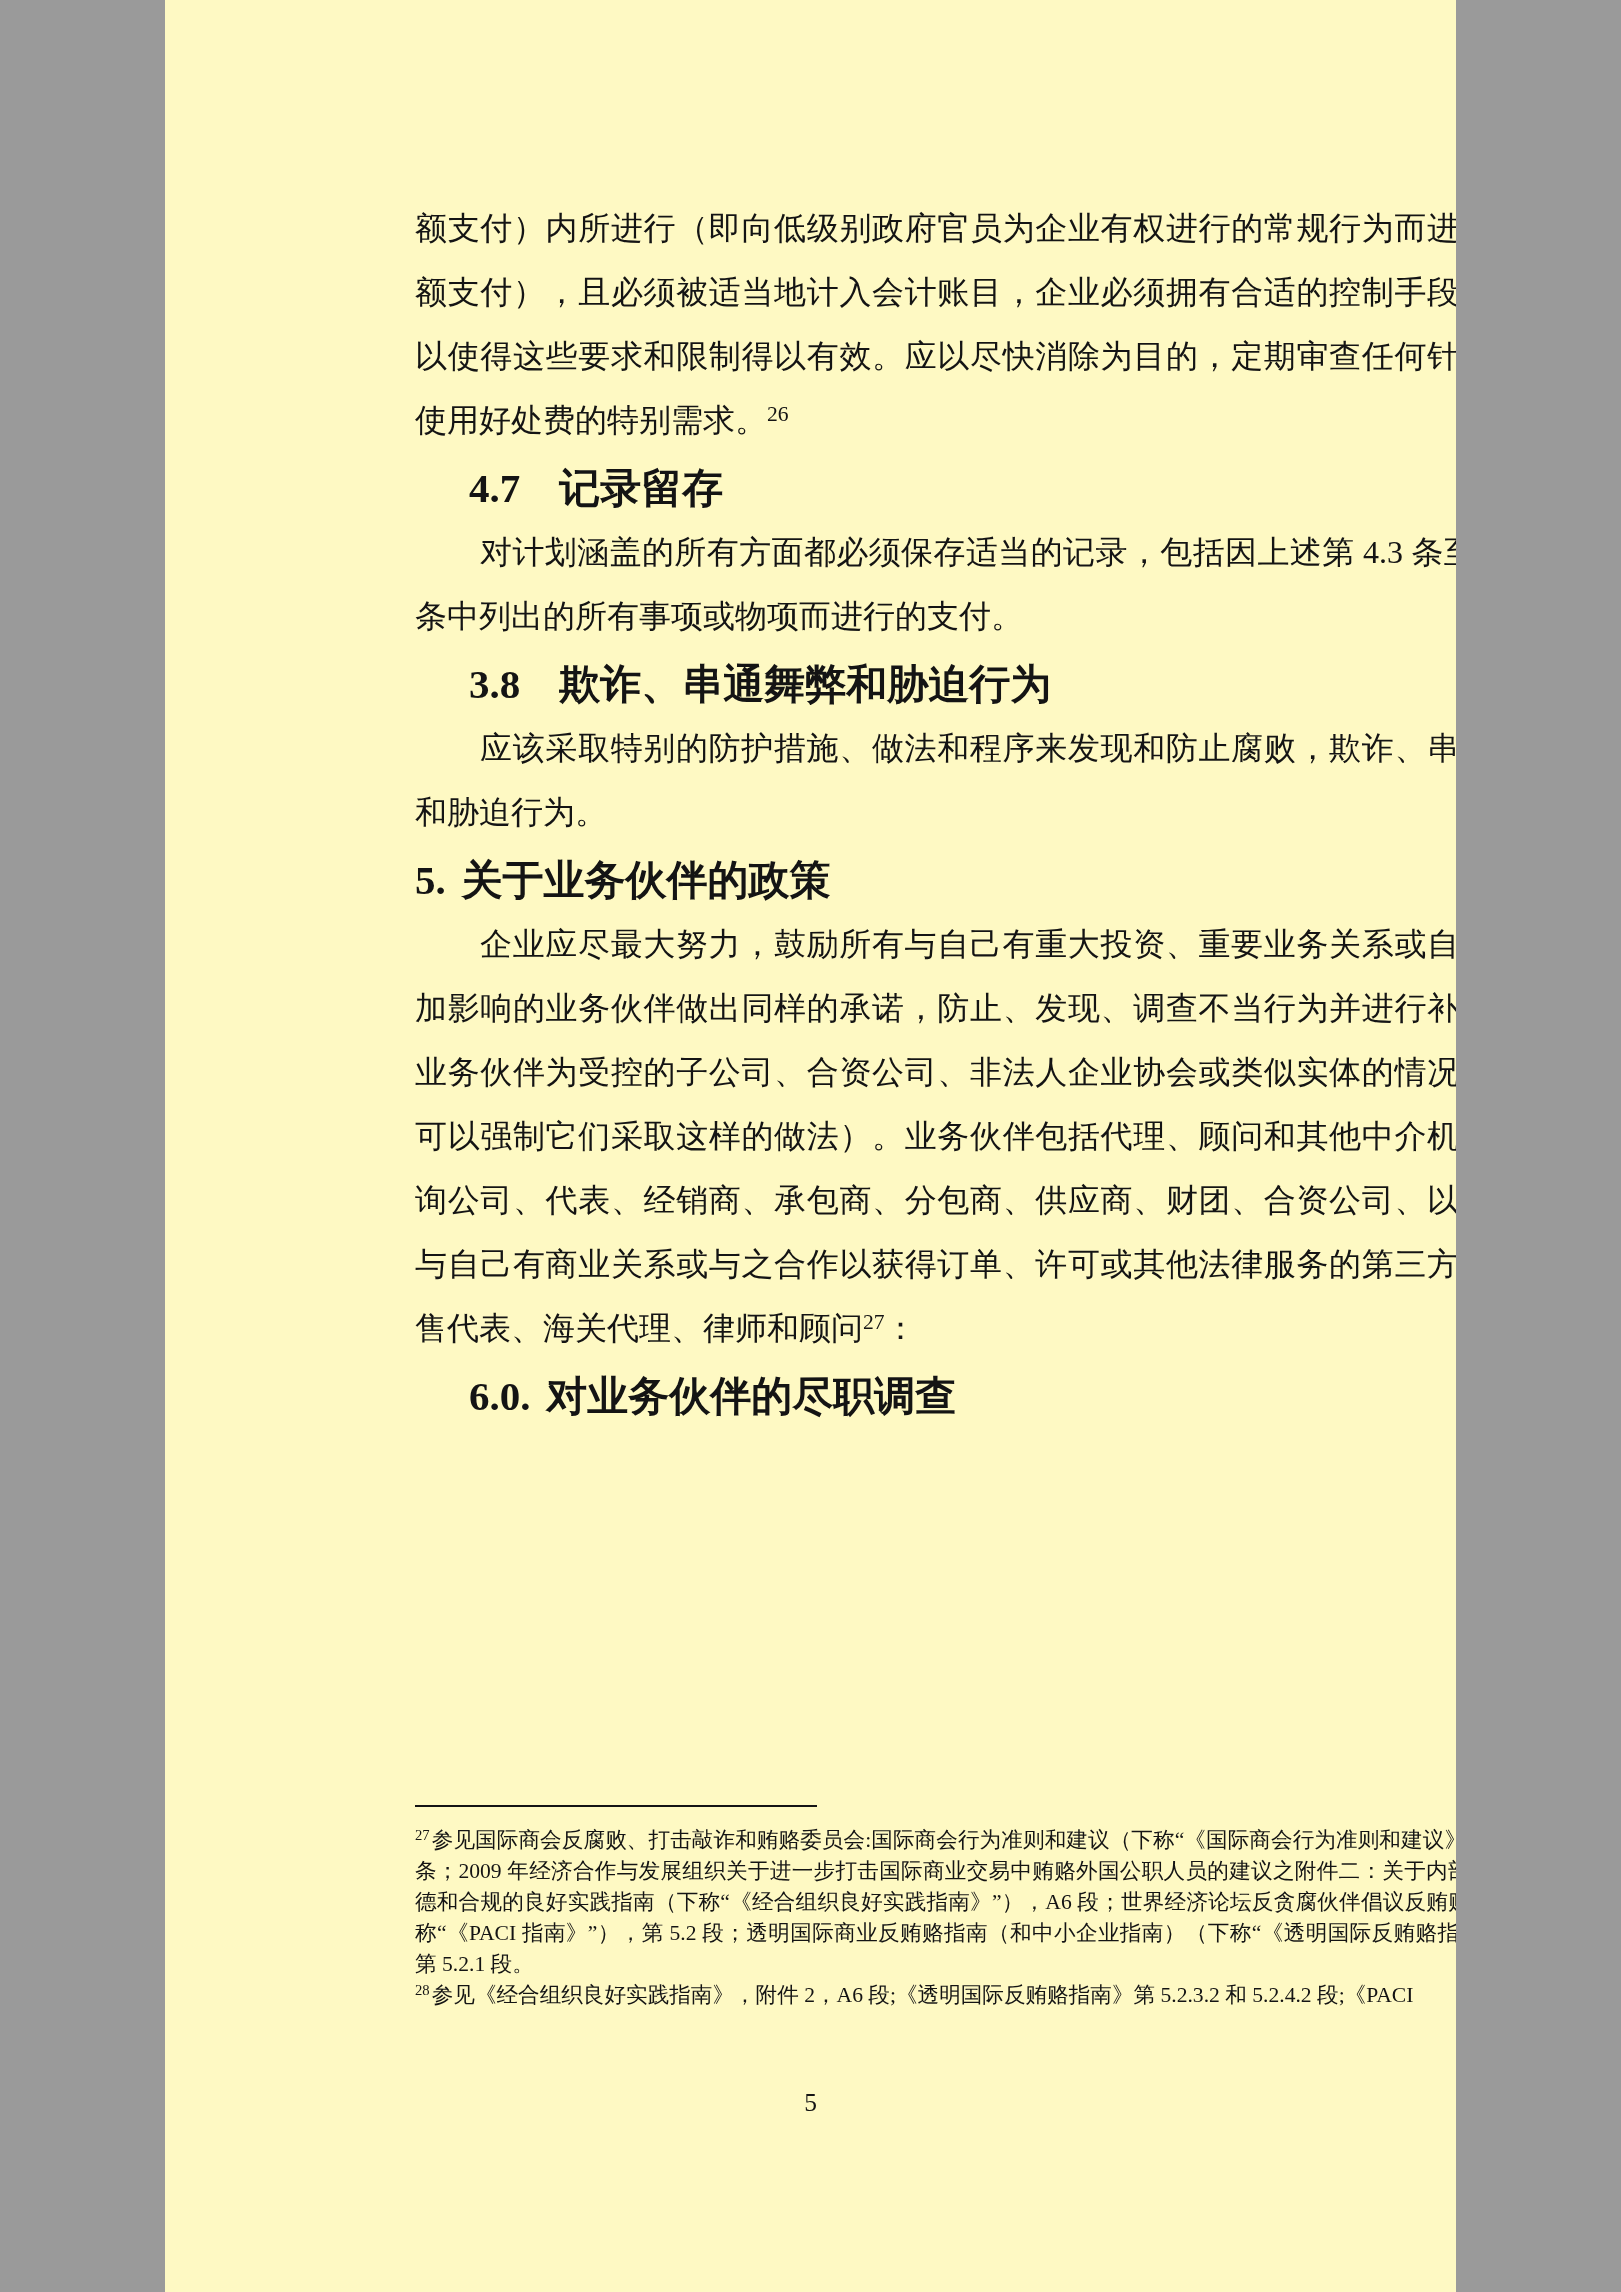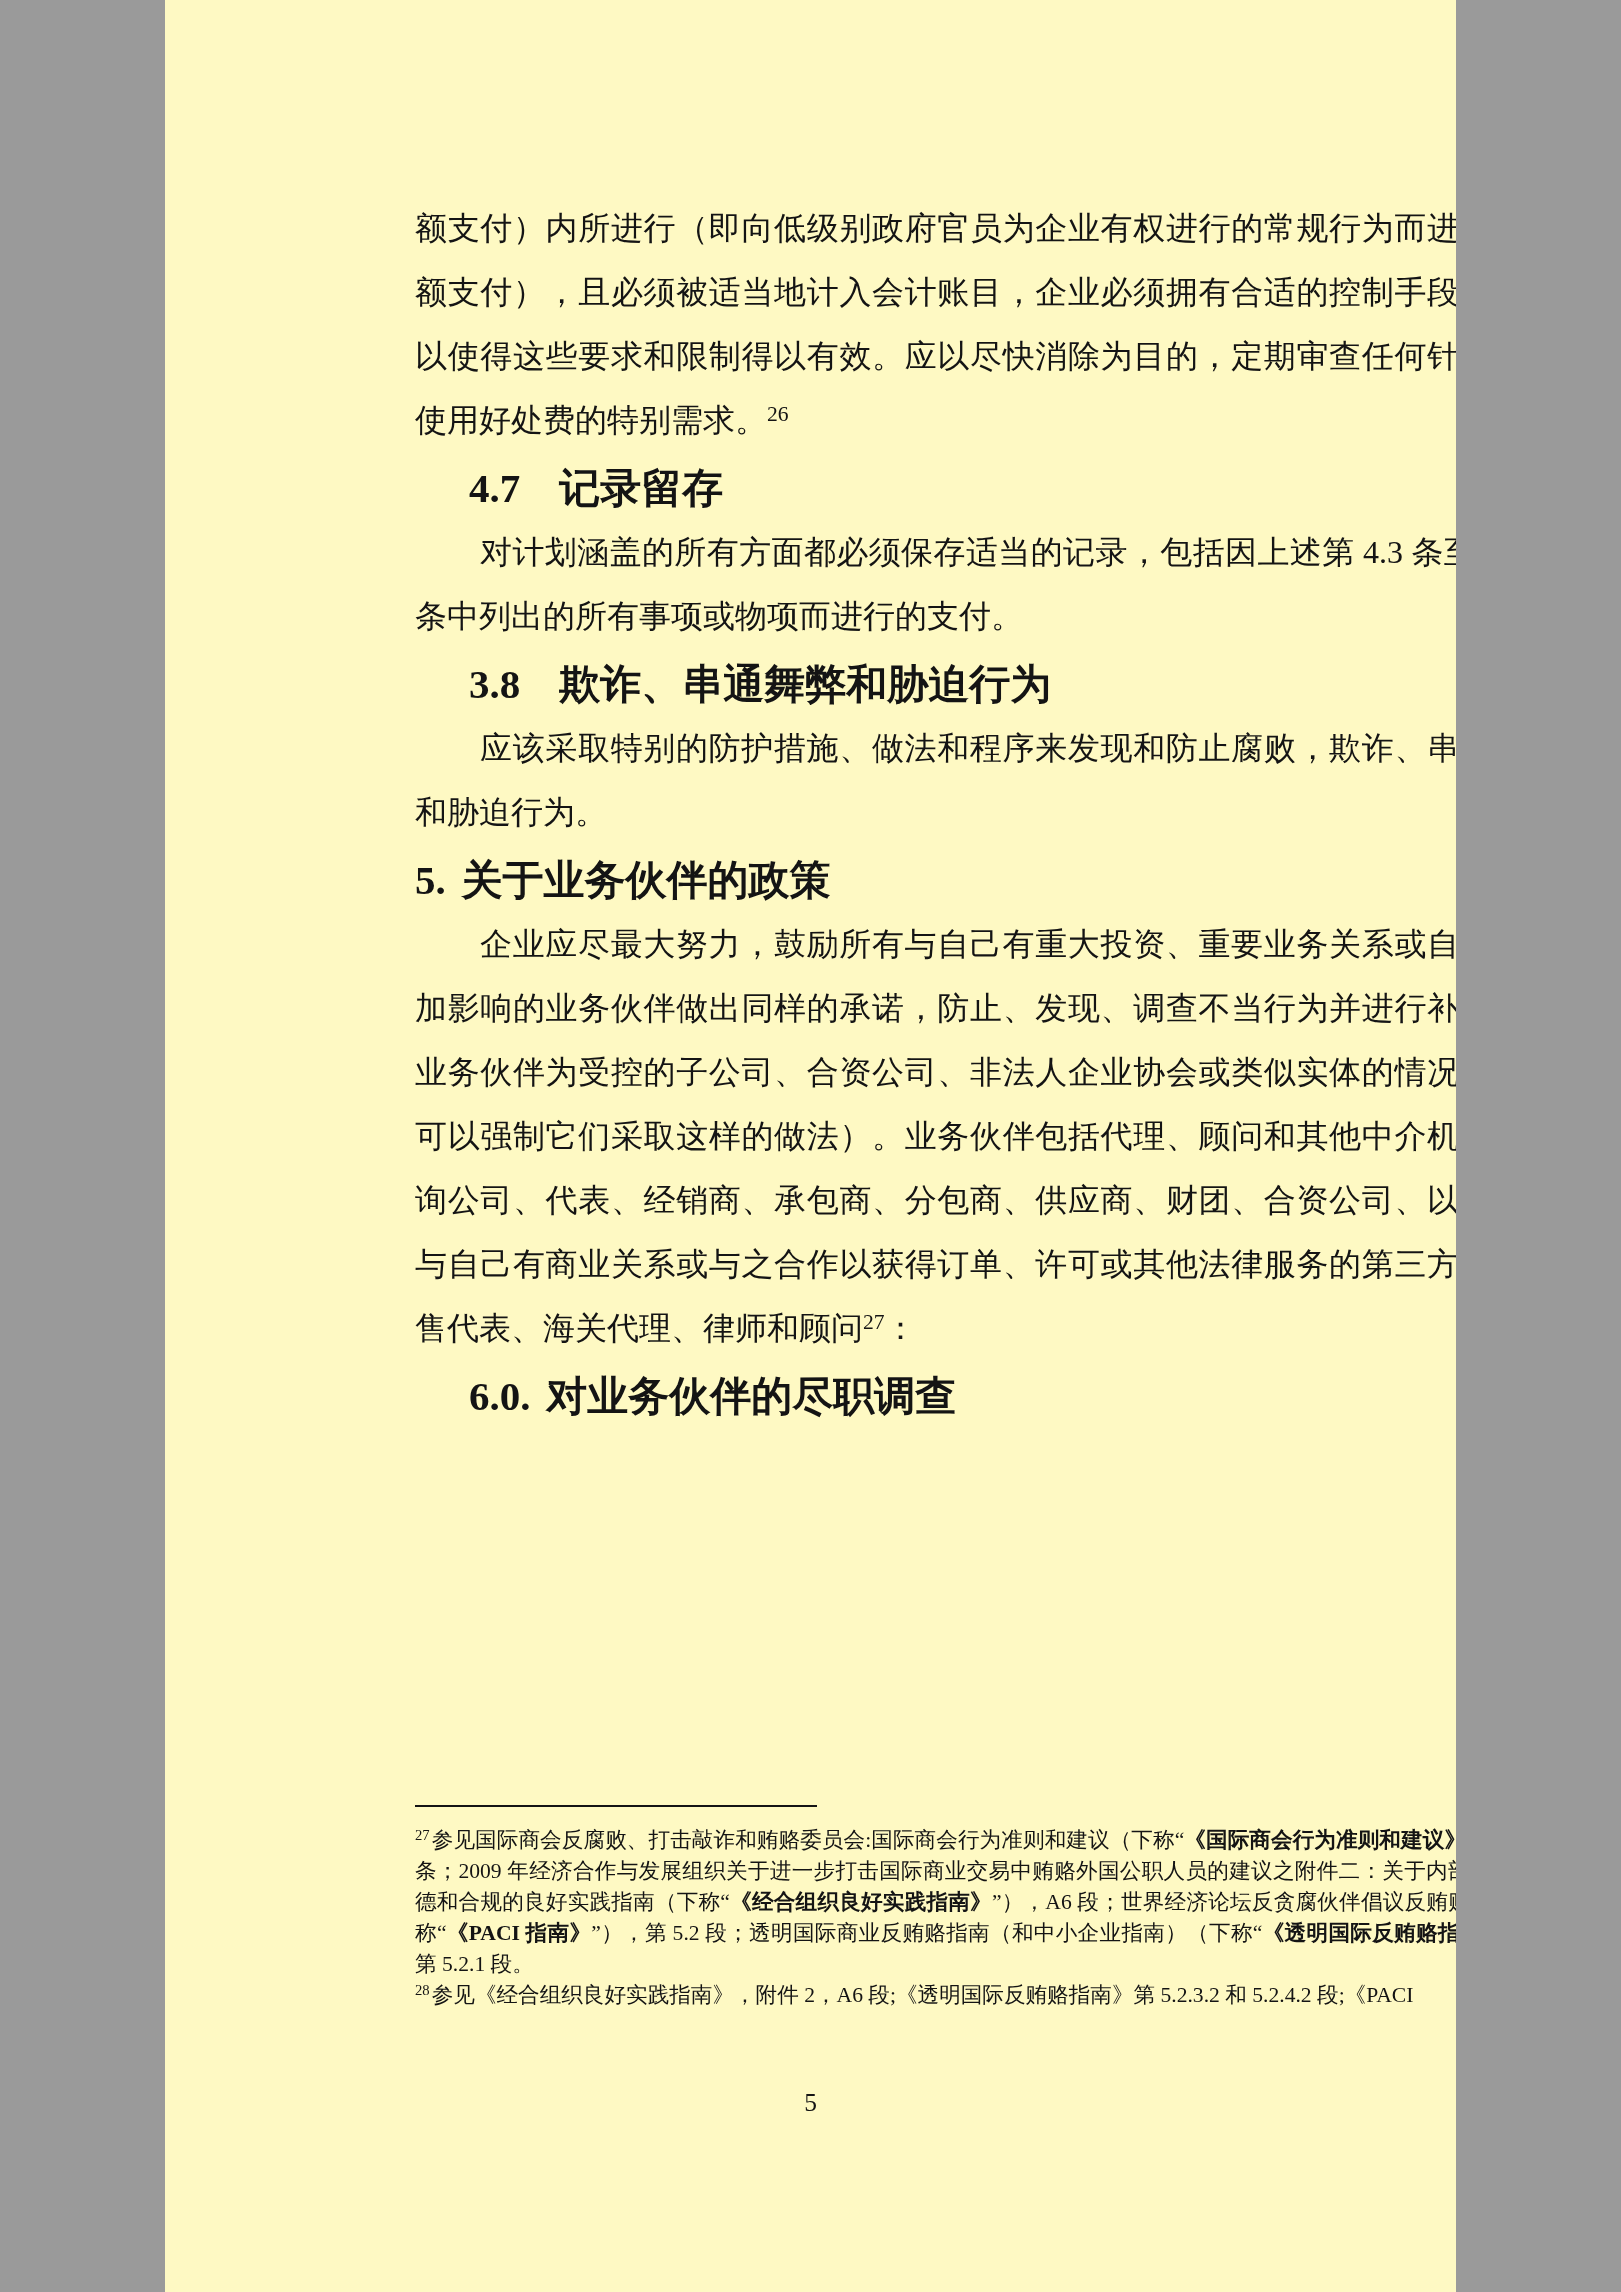--- a/index.html
+++ b/index.html
@@ -69,21 +69,21 @@
     border-top: 2px solid #141414;
     margin: 0 0 17.6px 0;
   }
   .fn { margin: 0; }
   .fn sup.fn-marker {
     font-size: 14.7px;
     line-height: 0;
     vertical-align: 6.9px;
     margin-right: 2px;
   }
-  .run-bold { font-weight: bold; }
+  .run-bold { font-weight: normal; }
   
   .page-number {
     position: absolute;
     top: 2086px;
     left: 0;
     width: 100%;
     text-align: center;
     font-size: 25.5px;
     line-height: 33px;
   }

